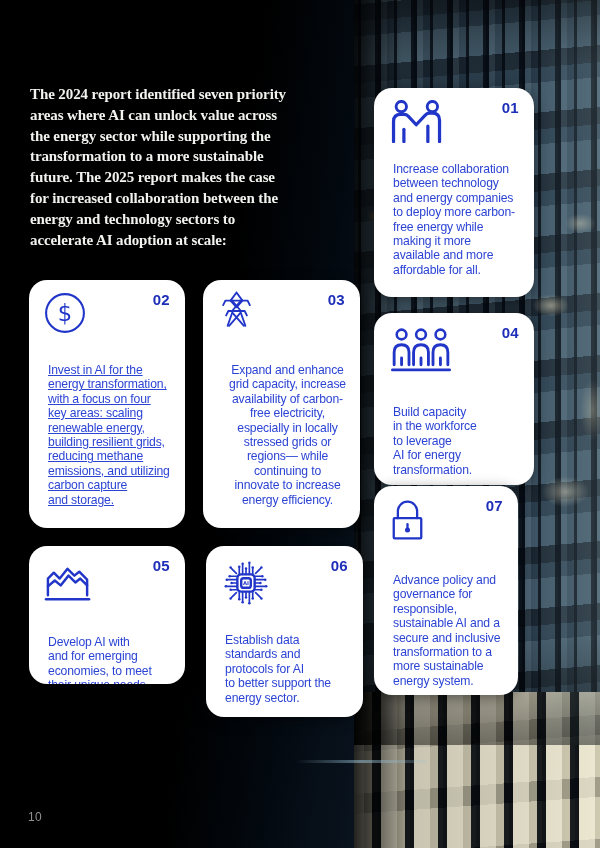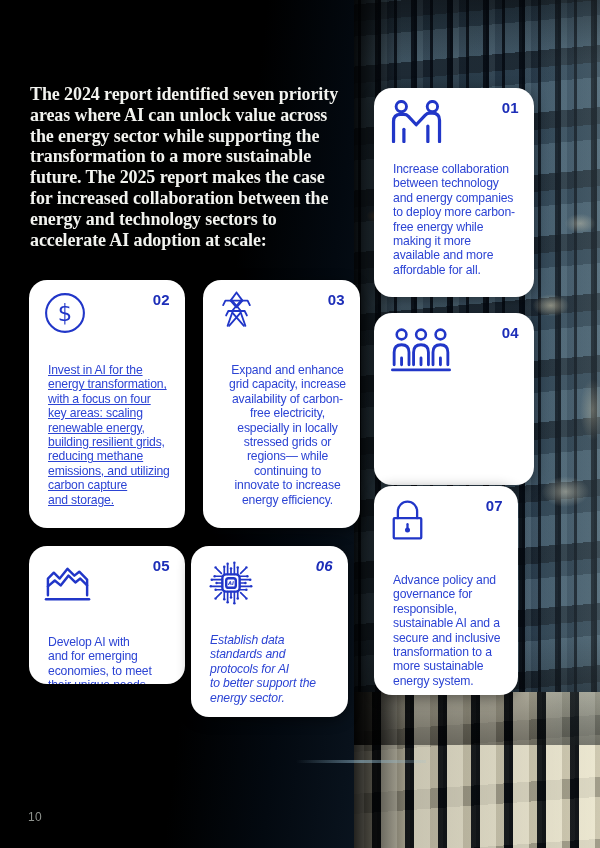--- a/index.html
+++ b/index.html
@@ -44,32 +44,32 @@
       repeating-linear-gradient(180deg, rgba(242,238,218,.85) 0 42px, rgba(8,12,16,.95) 42px 62px);
   }
   .facade-bright::after{content:"";position:absolute;inset:0;
     background:linear-gradient(90deg, rgba(0,0,0,.85), rgba(0,0,0,.15) 60px, rgba(0,0,0,0));}
   .light-streak{position:absolute;left:296px;top:760px;width:130px;height:3px;
     background:linear-gradient(90deg,transparent,rgba(150,190,210,.55),rgba(150,190,210,.15));}
   
   .intro{
     position:absolute;left:30px;top:84px;width:360px;margin:0;z-index:5;
     font-family:"Liberation Serif",serif;font-weight:700;
-    font-size:18px;line-height:20.8px;letter-spacing:-0.1px;
+    font-size:15px;line-height:20.8px;letter-spacing:-0.1px;
     color:#f2f3ef;white-space:pre-line;
   }
   
   .card{position:absolute;background:#fff;border-radius:18px;overflow:hidden;z-index:5;
     box-shadow:0 3px 14px rgba(0,0,0,.45);}
   #card-01{left:374px;top:88px;width:160px;height:209px;}
   #card-02{left:29px;top:280px;width:156px;height:248px;}
   #card-03{left:203px;top:280px;width:157px;height:248px;text-align:center;}
   #card-04{left:374px;top:313px;width:160px;height:172px;}
   #card-05{left:29px;top:546px;width:156px;height:138px;}
-  #card-06{left:191px;top:546px;width:157px;height:171px;font-style:italic;}
+  #card-06{left:206px;top:546px;width:157px;height:171px;}
   #card-07{left:374px;top:486px;width:144px;height:209px;}
   .card-number{position:absolute;top:11px;right:15px;
     font-weight:700;font-size:15px;color:#1d2eb8;letter-spacing:.3px;}
   .card-text{position:absolute;left:15px;right:3px;margin:4px;
     font-size:12.2px;line-height:14.4px;letter-spacing:-0.15px;
     color:#2c44d4;white-space:pre-line;}
   #card-01 .card-text{top:70px;} #card-02 .card-text{top:79px;text-decoration:underline;}
   #card-03 .card-text{top:79px;} #card-04 .card-text{top:88px;}
   #card-05 .card-text{top:85px;} #card-06 .card-text{top:83px;}
   #card-07 .card-text{top:83px;}
@@ -180,20 +180,25 @@
       <svg width="64" height="45" viewBox="0 0 112 78">
         <circle class="head" cx="22" cy="11" r="8.5"></circle>
         <path d="M9,64 V42 q0,-13 13,-13 q13,0 13,13 V64 M22,64 V52"></path>
         <circle class="head" cx="56" cy="11" r="8.5"></circle>
         <path d="M43,64 V42 q0,-13 13,-13 q13,0 13,13 V64 M56,64 V52"></path>
         <circle class="head" cx="90" cy="11" r="8.5"></circle>
         <path d="M77,64 V42 q0,-13 13,-13 q13,0 13,13 V64 M90,64 V52"></path>
         <path d="M6,73 H106"></path>
       </svg>
     </span>
+    <p class="card-text">Build capacity
+in the workforce
+to leverage
+AI for energy
+transformation.</p>
   </section>
 
   <section class="card" id="card-05">
     <span class="card-number">05</span>
     <span class="icon">
       <svg width="49" height="42" viewBox="0 0 100 82">
         <path d="M8,68 V34 L20,22 L32,34 L48,14 L62,28 L72,20 L88,36 V68"></path>
         <path d="M8,50 L22,38 L34,48 L50,28 L64,42 L74,34 L88,48"></path>
         <path d="M4,76 H92"></path>
       </svg>

